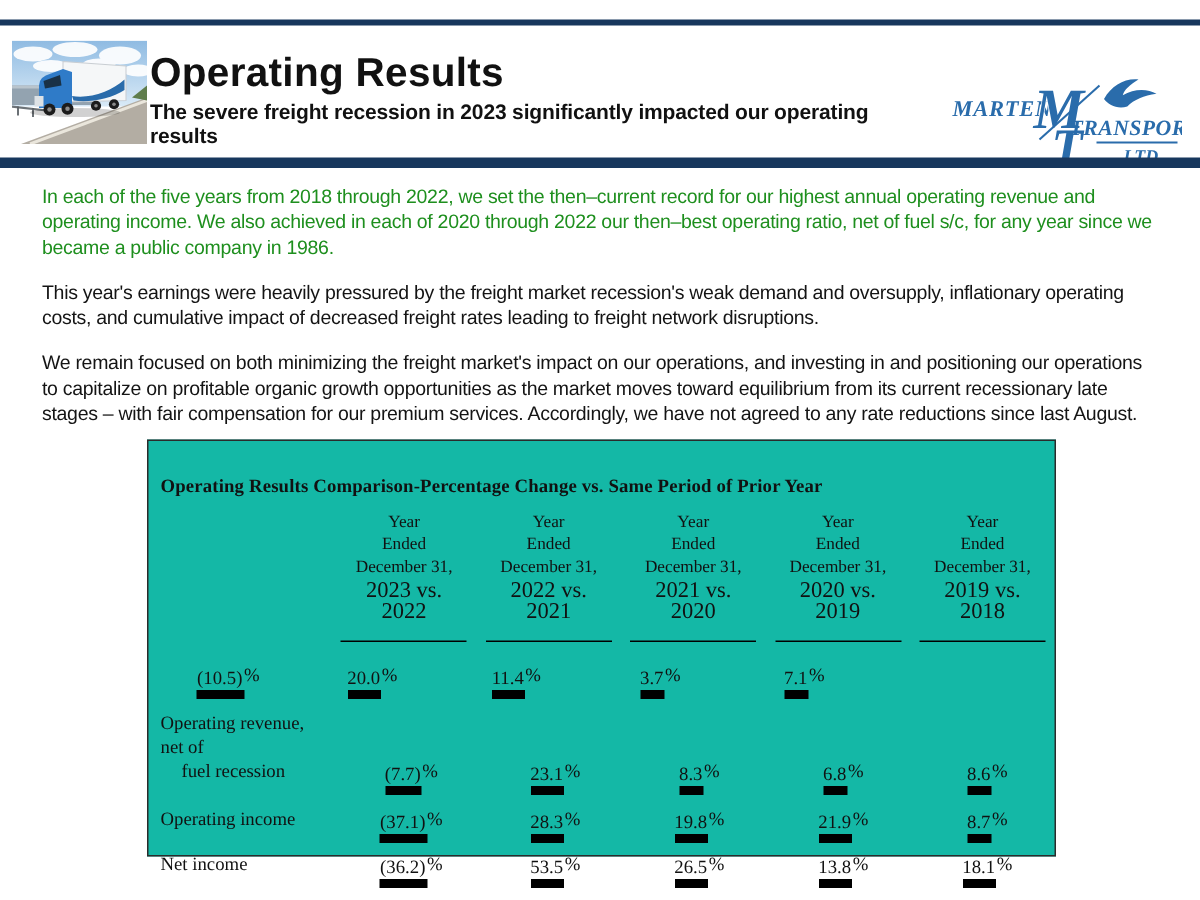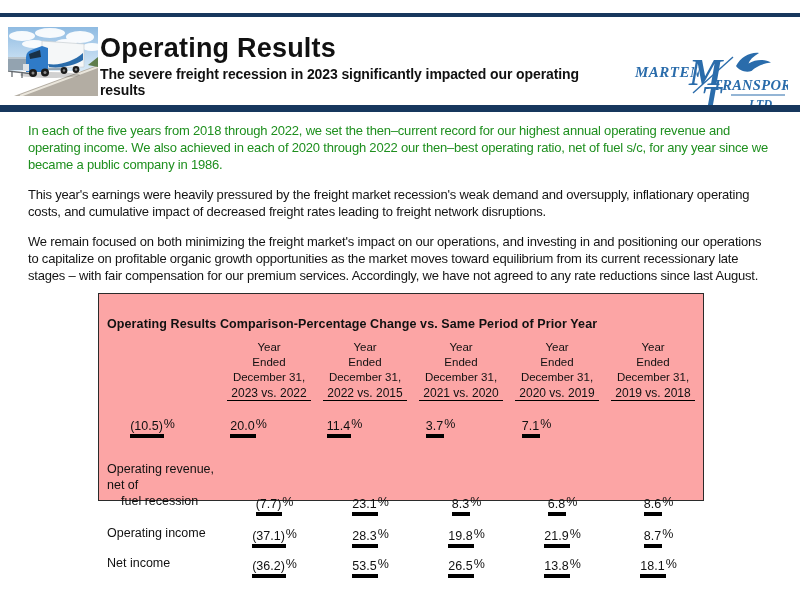--- a/index.html
+++ b/index.html
@@ -21,37 +21,37 @@
   .title-block{position:absolute;left:100px;right:180px;top:0;height:88px;text-align:left;}
   .slide-title{font-size:27px;font-weight:600;letter-spacing:.2px;margin-top:17px;line-height:28px;}
   .slide-subtitle{font-size:14px;font-weight:700;margin-top:4px;letter-spacing:-.1px;}
   .logo-wrap{position:absolute;right:12px;top:28px;width:155px;height:70px;color:var(--logo-blue);}
 
   main{position:absolute;top:112px;left:28px;width:744px;}
   .para{font-size:13px;line-height:17px;letter-spacing:-.2px;font-weight:500;}
   .para.green{color:var(--green);margin-top:10px;}
   .para.black{color:#141414;margin-top:13px;}
 
-  .results-table{margin:9px 0 0 70px;width:606px;height:208px;border:1.5px solid #2b2b2b;
-    font-family:Liberation Sans, sans-serif;background:#fca5a5;}
+  .results-table{margin:9px 0 0 70px;width:606px;height:278px;border:1.5px solid #2b2b2b;
+    font-family:Liberation Serif, serif;background:#14b8a6;}
   .t-title{font-size:12.5px;font-weight:700;margin:23px 0 0 8px;letter-spacing:.1px;}
   .trow{display:flex;align-items:flex-end;}
-  .thead{margin-top:9px;}
+  .thead{margin-top:9px;justify-content:space-between;}
   .tlabel{width:122px;padding:0 0 3px 8px;font-size:12.5px;line-height:16px;}
   .tlabel .l2{padding-left:14px;}
   .tlabel .l2:empty{display:none;}
   .tcol{width:96px;text-align:center;}
   .hline{font-size:11.5px;line-height:15px;}
-  .rule-h{display:block;width:84px;margin:1px auto 0;padding-bottom:0;
-    border-bottom:1.5px solid #000;font-size:12px;line-height:14px;text-align:center;}
-  .cell{position:relative;width:82px;margin:0 auto;border-bottom:4px solid #000000;
+  .rule-h{display:block;width:84px;margin:1px auto 0;padding-bottom:12px;
+    border-bottom:1.5px solid #000;font-size:15px;line-height:14px;text-align:center;}
+  .cell{position:relative;width:82px;margin:0 auto;border-bottom:6px solid #000000;
     padding:0 1px 1px 0;text-align:center;font-size:12.5px;line-height:16px;}
   .pct{position:absolute;left:100%;bottom:2px;font-size:12.5px;}
   .r1{margin-top:15px;}
-  .r2{margin-top:27px;}
+  .r2{margin-top:13px;}
   .r3{margin-top:13px;}
   .r4{margin-top:11px;}
 </style>
 </head>
 <body>
 
 <div class="slide">
   <div class="top-rule"></div>
 
   <header>
@@ -133,21 +133,21 @@
         <div class="tcol">
           <div class="hline">Year</div>
           <div class="hline">Ended</div>
           <div class="hline">December 31,</div>
           <span class="rule-h">2023 vs. 2022</span>
         </div>
         <div class="tcol">
           <div class="hline">Year</div>
           <div class="hline">Ended</div>
           <div class="hline">December 31,</div>
-          <span class="rule-h">2022 vs. 2015</span>
+          <span class="rule-h">2022 vs. 2021</span>
         </div>
         <div class="tcol">
           <div class="hline">Year</div>
           <div class="hline">Ended</div>
           <div class="hline">December 31,</div>
           <span class="rule-h">2021 vs. 2020</span>
         </div>
         <div class="tcol">
           <div class="hline">Year</div>
           <div class="hline">Ended</div>

